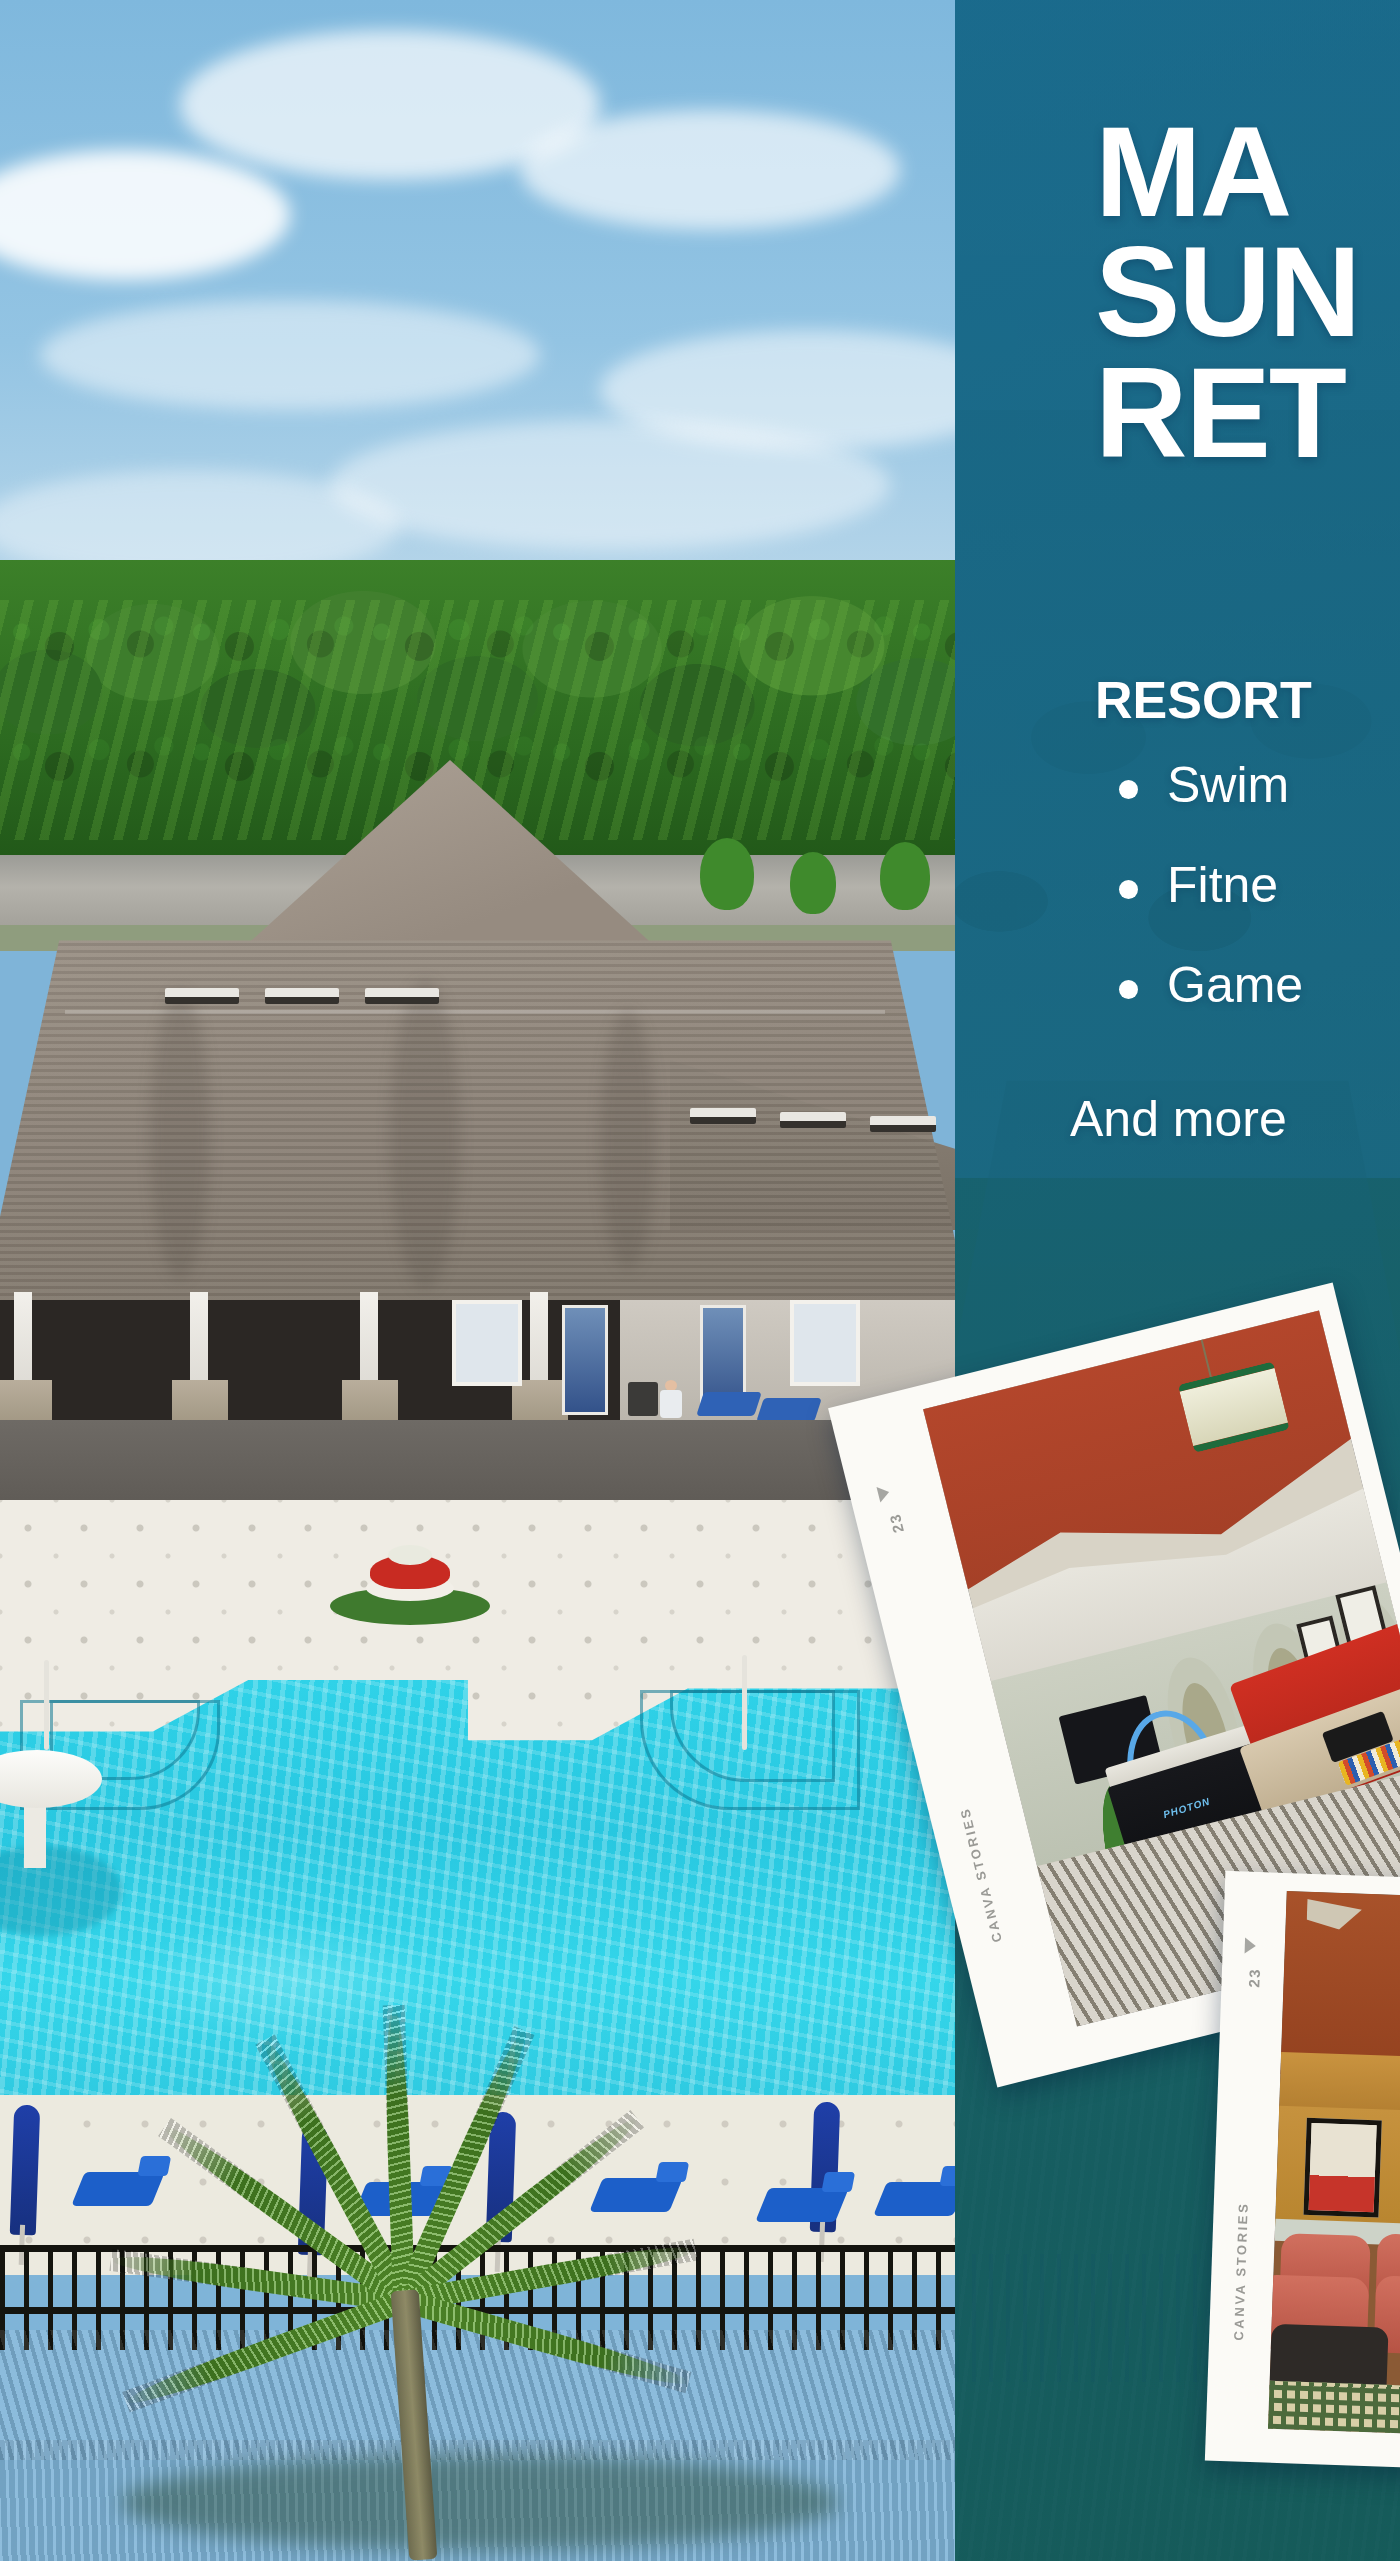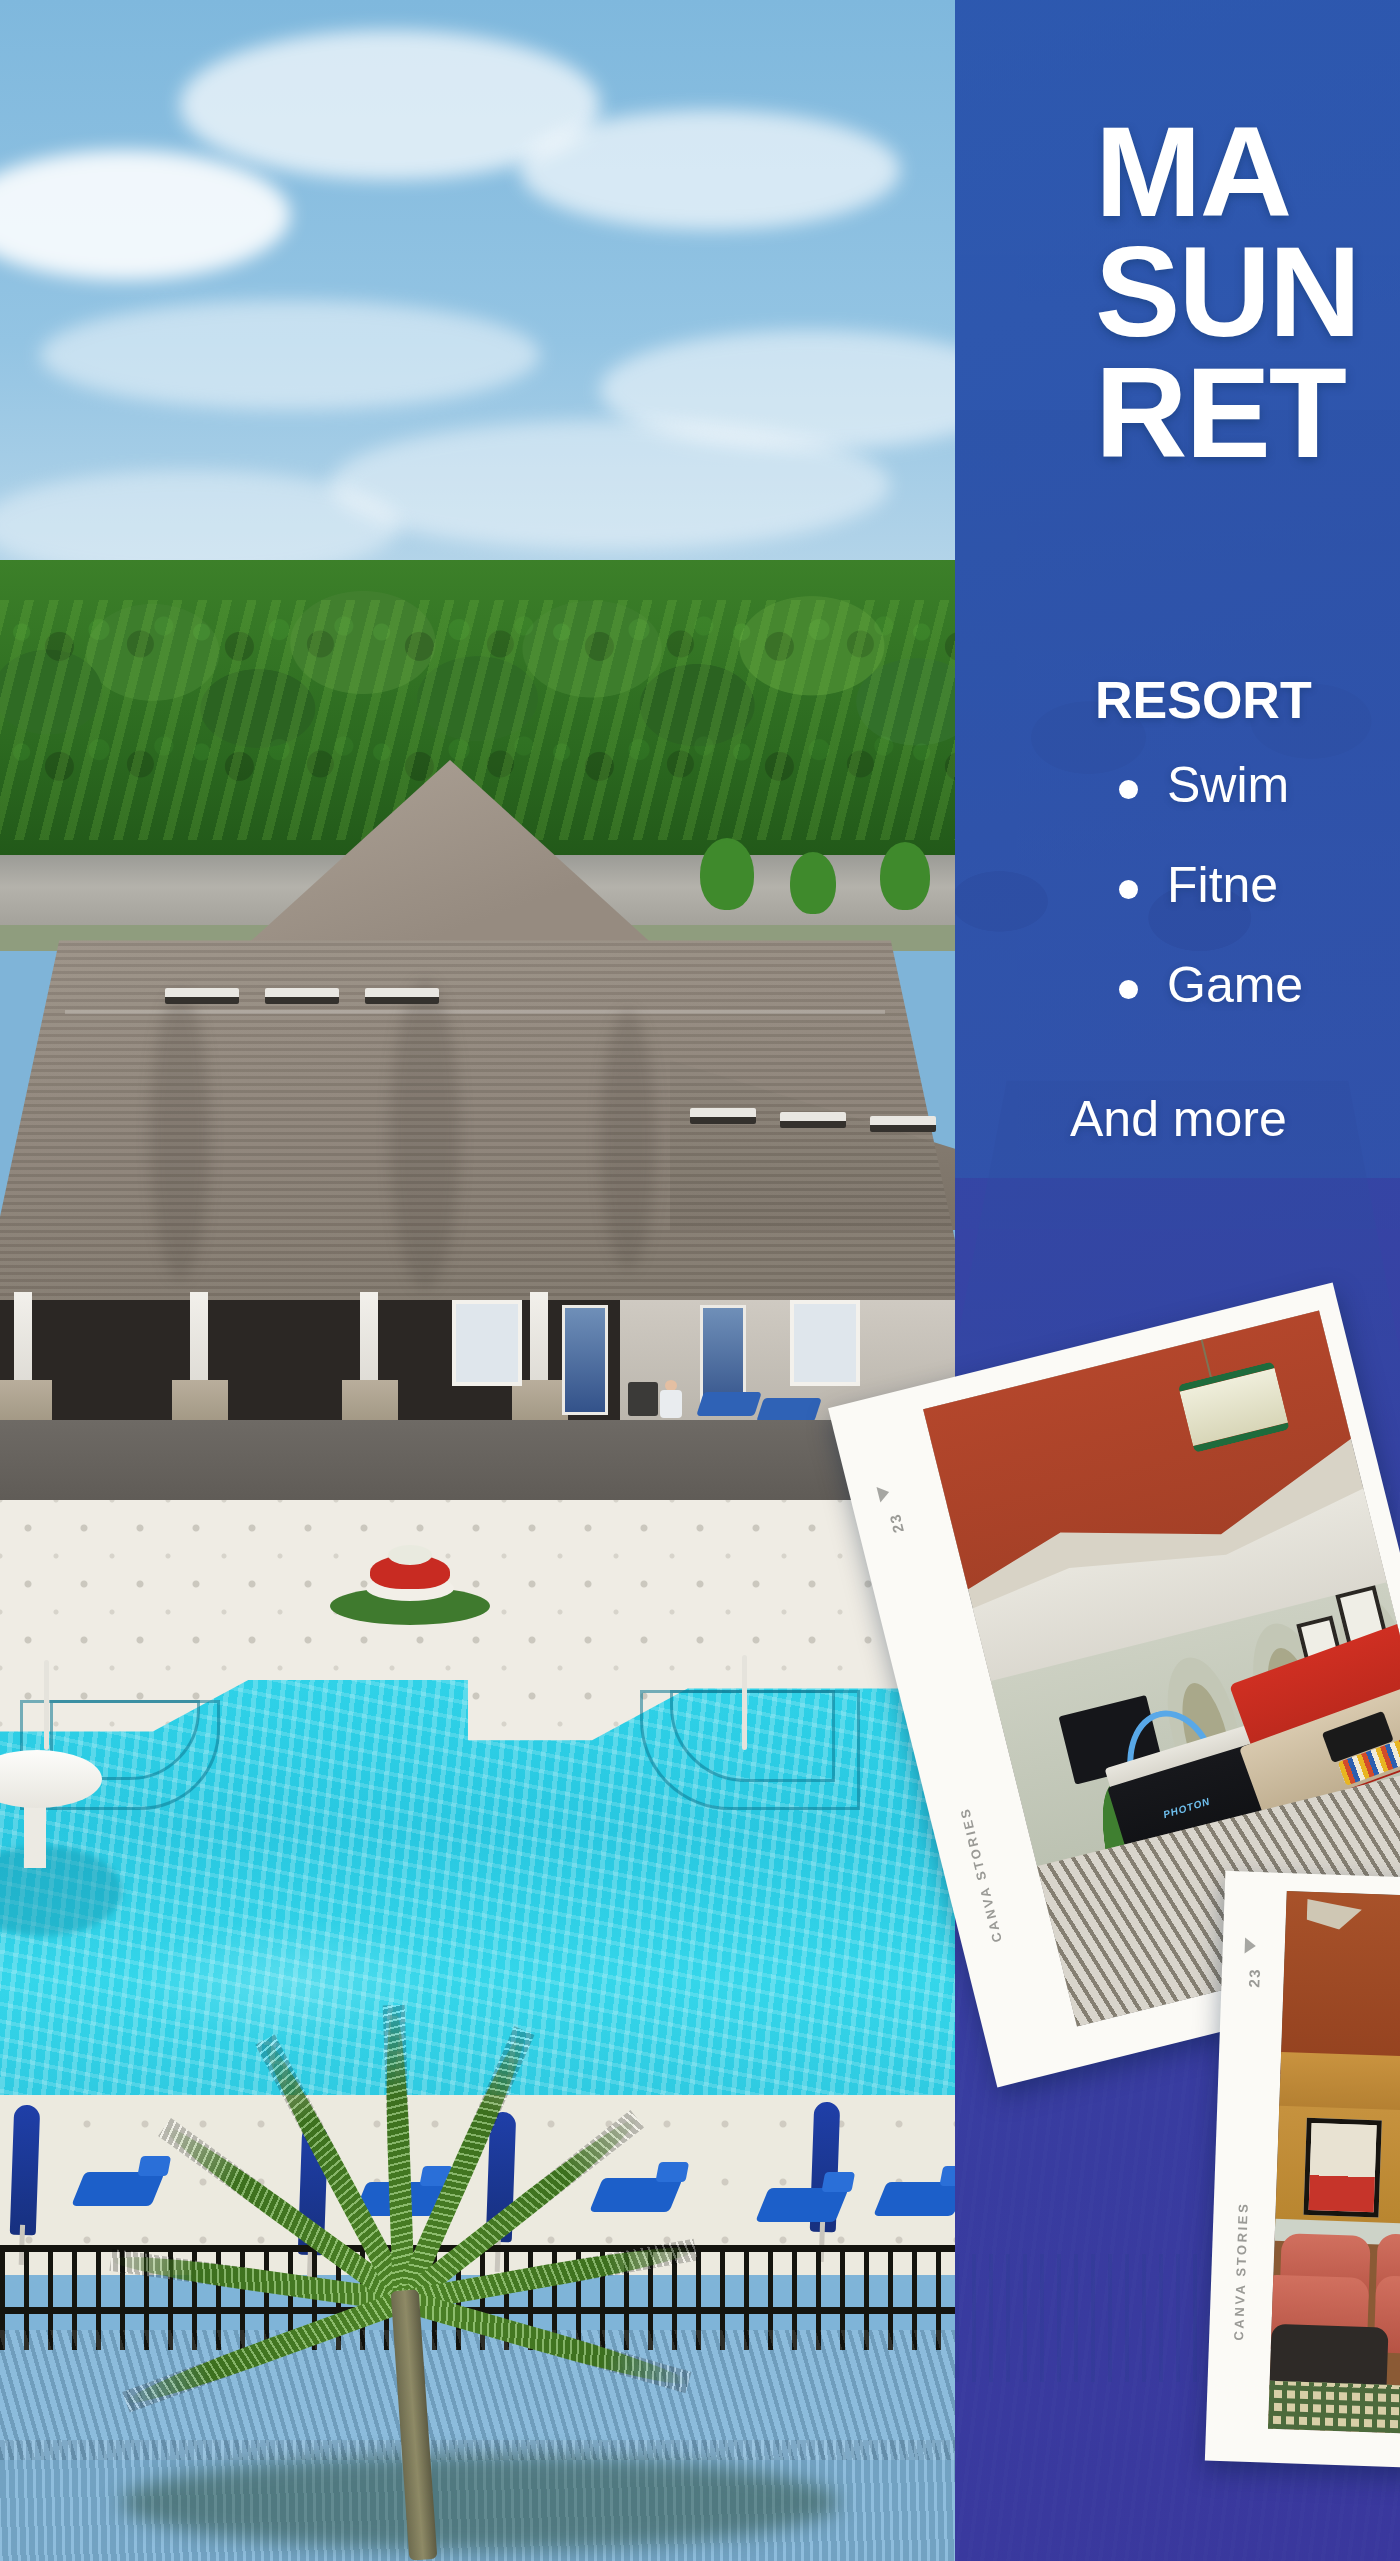--- a/index.html
+++ b/index.html
@@ -156,21 +156,21 @@
   .trunk { position:absolute; left:330px; top:300px; width:28px; height:270px;
            background:linear-gradient(90deg,#6d6b4f,#8e8a66,#5d5b43); transform:rotate(-4deg); border-radius:6px;}
   .frond { position:absolute; left:330px; top:300px; width:300px; height:22px; transform-origin:4px 50%;
            background:linear-gradient(90deg,#63a832,#4d8f26 70%, rgba(0,0,0,0));
            border-radius:0 50% 50% 0; }
   .frond::after{content:"";position:absolute;inset:0;
            background:repeating-linear-gradient(78deg, rgba(255,255,255,.30) 0 2px, rgba(0,0,0,.22) 2px 7px);}
 
   
   .panel { position:absolute; left:955px; top:0; width:445px; height:2561px;
-           background:#4c1d95; overflow:hidden; }
+           background:#14532d; overflow:hidden; }
   .panel-photo { position:absolute; inset:0; opacity:.26; }
   .pp-sky { position:absolute; left:0; top:0; width:100%; height:46%;
             background:linear-gradient(#1a6fb4,#2d86c6); }
   .pp-trees { position:absolute; left:0; top:16%; width:100%; height:32%;
             background:
               radial-gradient(ellipse 80px 50px at 10% 60%, rgba(10,60,95,.55) 0 60%, transparent 61%),
               radial-gradient(ellipse 95px 60px at 30% 40%, rgba(14,72,110,.5) 0 60%, transparent 61%),
               radial-gradient(ellipse 85px 55px at 55% 62%, rgba(8,55,90,.55) 0 60%, transparent 61%),
               radial-gradient(ellipse 100px 62px at 80% 38%, rgba(16,76,115,.5) 0 60%, transparent 61%),
               linear-gradient(rgba(12,70,108,.35), rgba(20,96,142,.12)); }

